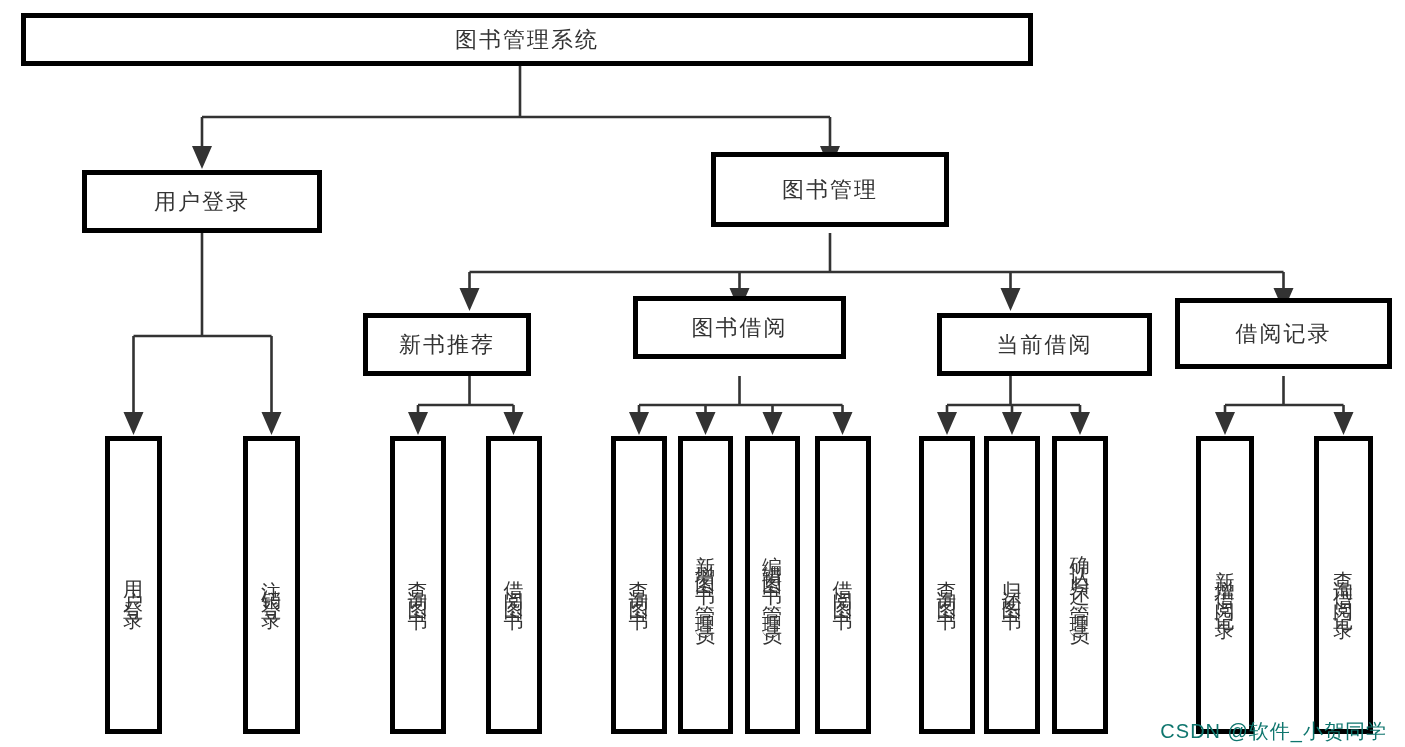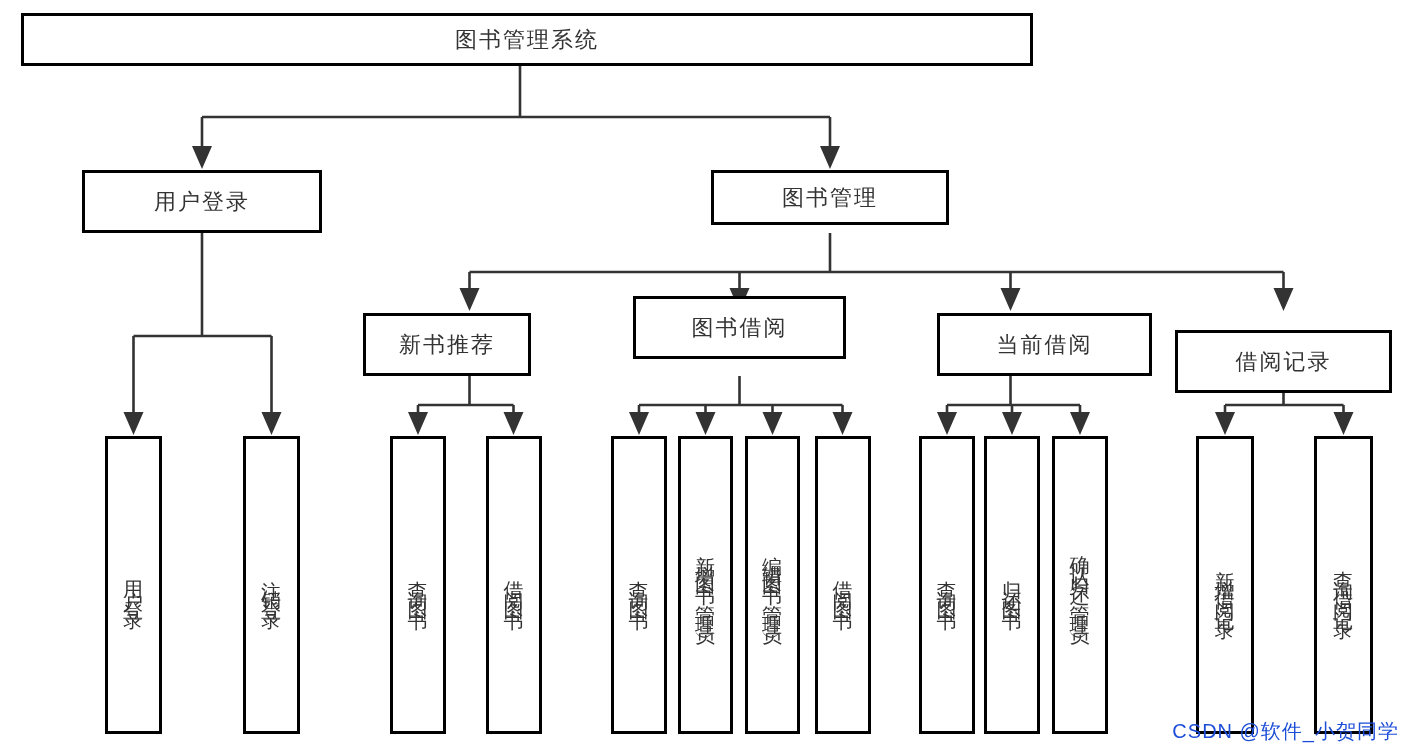--- a/index.html
+++ b/index.html
@@ -3,31 +3,31 @@
 <meta charset="utf-8">
 <style>
   html,body { margin:0; padding:0; background:#ffffff; }
   .canvas {
     position:relative; width:1405px; height:747px; background:#ffffff;
     font-family:"Liberation Sans", sans-serif; overflow:hidden;
   }
   .connectors { position:absolute; left:0; top:0; width:1405px; height:747px; }
   .box {
     position:absolute; box-sizing:border-box;
-    border:3px solid #000000; background:#ffffff; color:#333333;
+    border:5px solid #000000; background:#ffffff; color:#333333;
     display:flex; align-items:center; justify-content:center;
   }
   .h-label { font-size:22px; letter-spacing:2px; white-space:nowrap; }
   .v-label {
     writing-mode:vertical-rl; text-orientation:mixed;
     font-size:20px; letter-spacing:10px; line-height:1; white-space:nowrap;
   }
   .watermark {
-    position:absolute; right:6px; bottom:2px;
-    font-size:20px; color:#1d4ed8; letter-spacing:1px; white-space:nowrap;
+    position:absolute; right:18px; bottom:2px;
+    font-size:20px; color:#0f766e; letter-spacing:1px; white-space:nowrap;
   }
 </style>
 </head>
 <body>
 
 <div class="canvas">
 
   <svg class="connectors" viewBox="0 0 1405 747" xmlns="http://www.w3.org/2000/svg">
 
     <path d="M520 66 V117 M202 117 H830 M202 117 V147 M830 117 V147" fill="none" stroke="#333333" stroke-width="2.6"></path>
@@ -52,34 +52,34 @@
     <path d="M1215 412 H1235 L1225 435 Z M1333.5 412 H1353.5 L1343.5 435 Z" fill="#333333"></path>
   </svg>
 
   <div class="box" style="left:21px;top:13px;width:1012px;height:53px">
     <span class="h-label">图书管理系统</span>
   </div>
 
   <div class="box" style="left:82px;top:170px;width:240px;height:63px">
     <span class="h-label">用户登录</span>
   </div>
-  <div class="box" style="left:711px;top:170px;width:238px;height:55px">
+  <div class="box" style="left:711px;top:152px;width:238px;height:75px">
     <span class="h-label">图书管理</span>
   </div>
 
   <div class="box" style="left:363px;top:313px;width:168px;height:63px">
     <span class="h-label">新书推荐</span>
   </div>
   <div class="box" style="left:633px;top:296px;width:213px;height:63px">
     <span class="h-label">图书借阅</span>
   </div>
   <div class="box" style="left:937px;top:313px;width:215px;height:63px">
     <span class="h-label">当前借阅</span>
   </div>
-  <div class="box" style="left:1175px;top:330px;width:217px;height:63px">
+  <div class="box" style="left:1175px;top:298px;width:217px;height:71px">
     <span class="h-label">借阅记录</span>
   </div>
 
   <div class="box" style="left:105px;top:436px;width:57px;height:298px">
     <span class="v-label">用户登录</span>
   </div>
   <div class="box" style="left:243px;top:436px;width:57px;height:298px">
     <span class="v-label">注销登录</span>
   </div>
 

